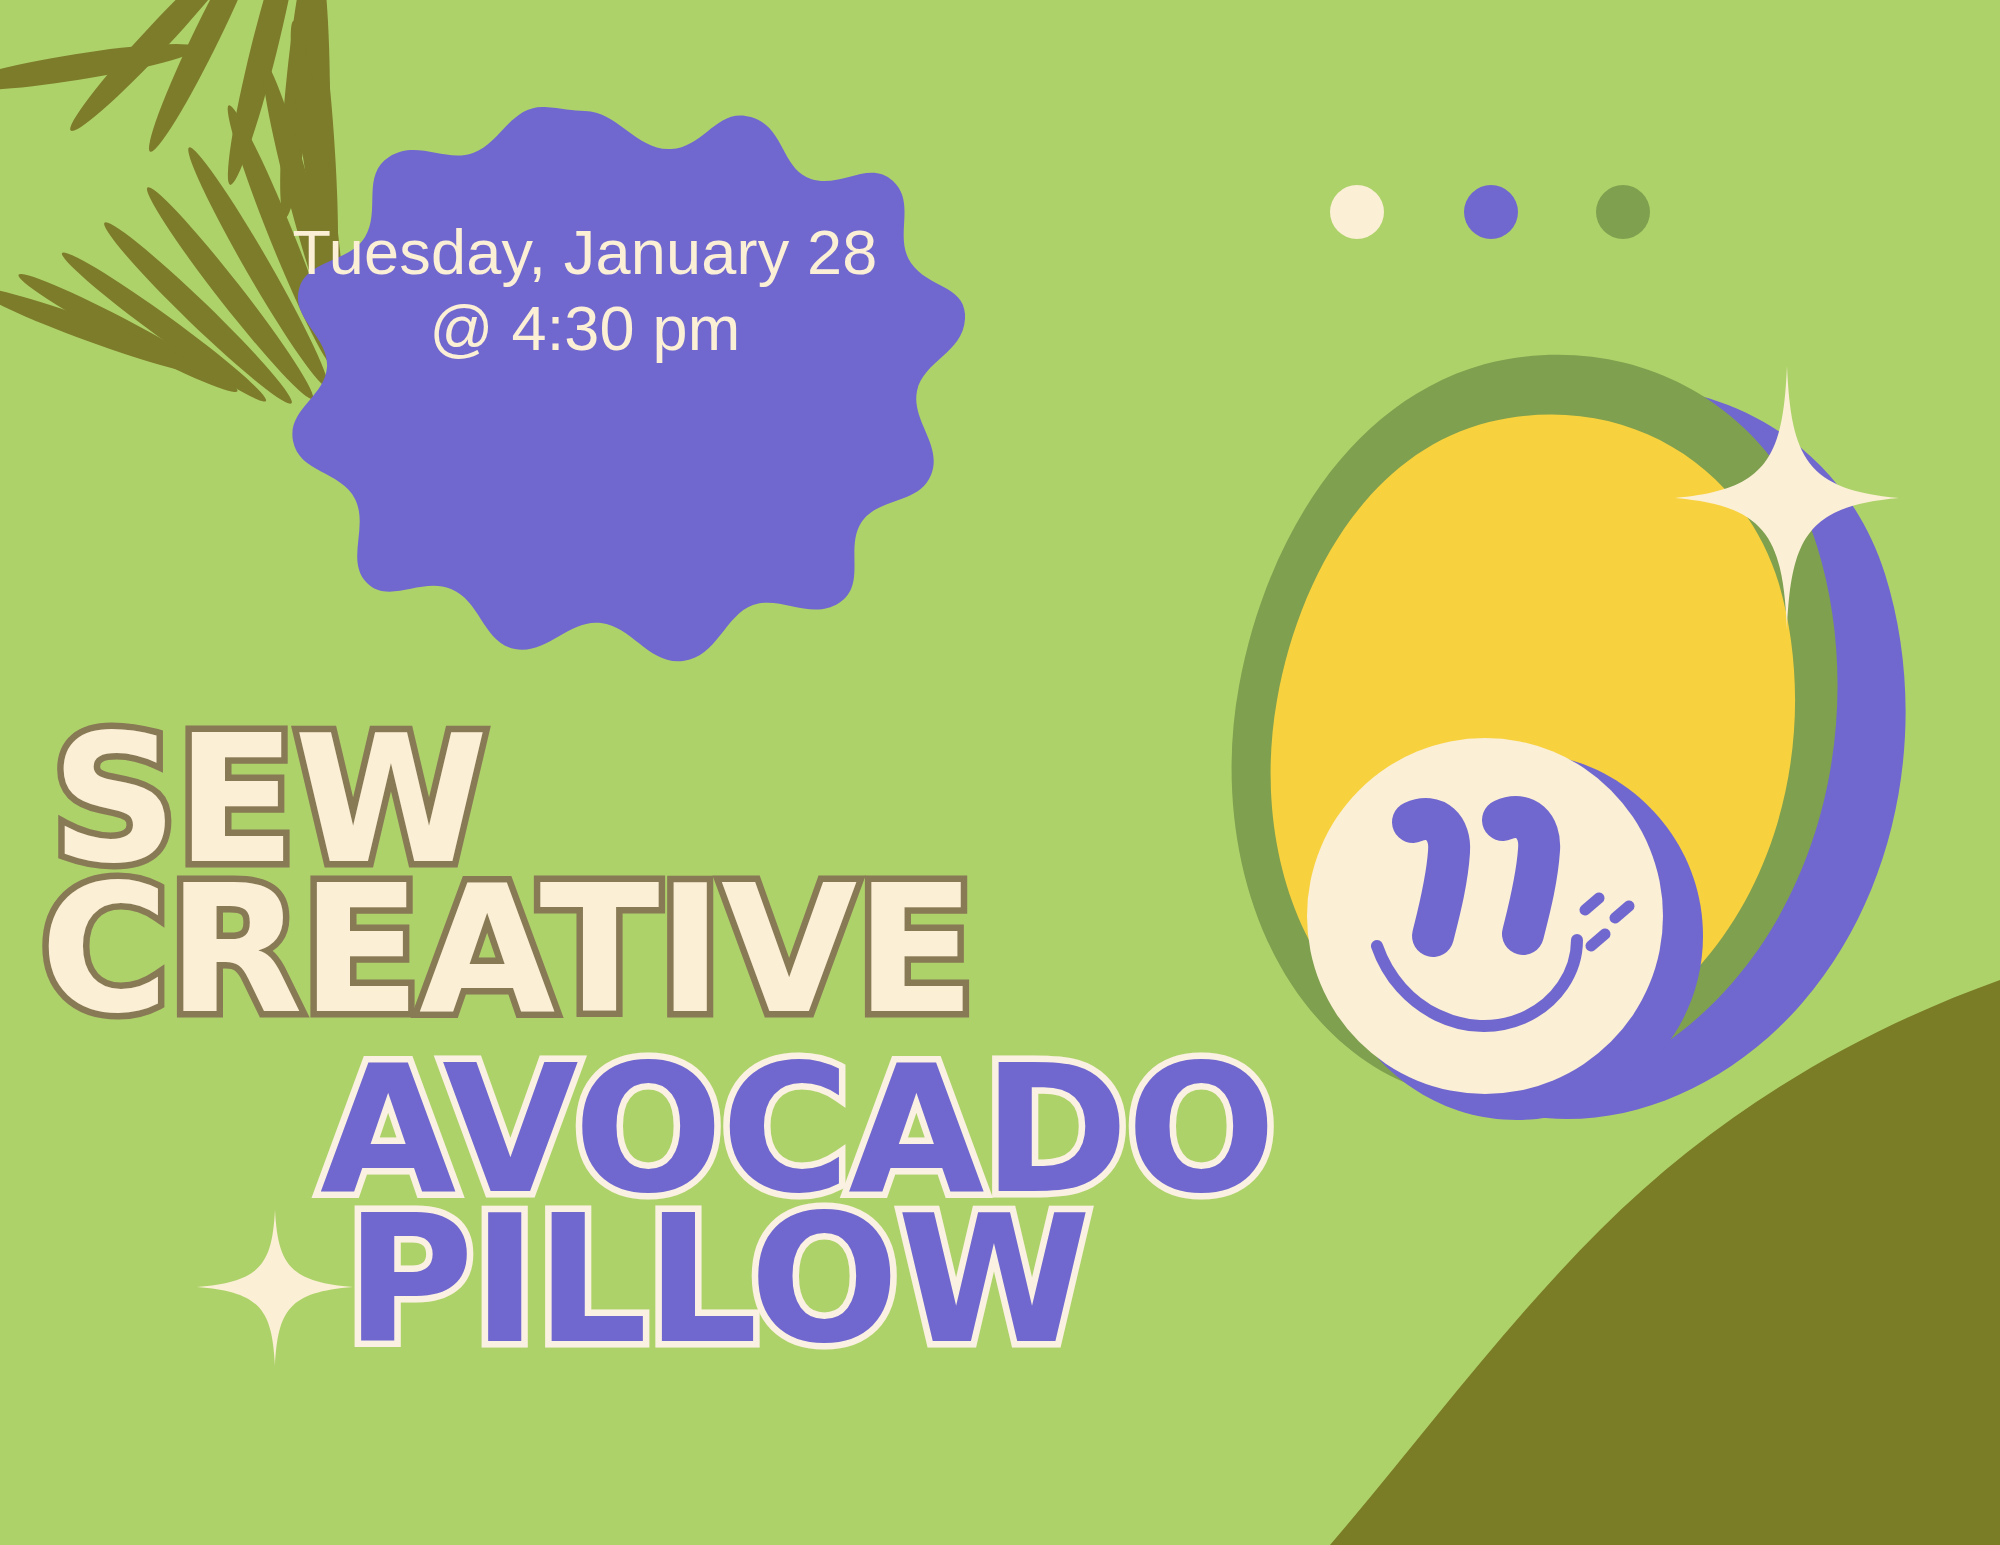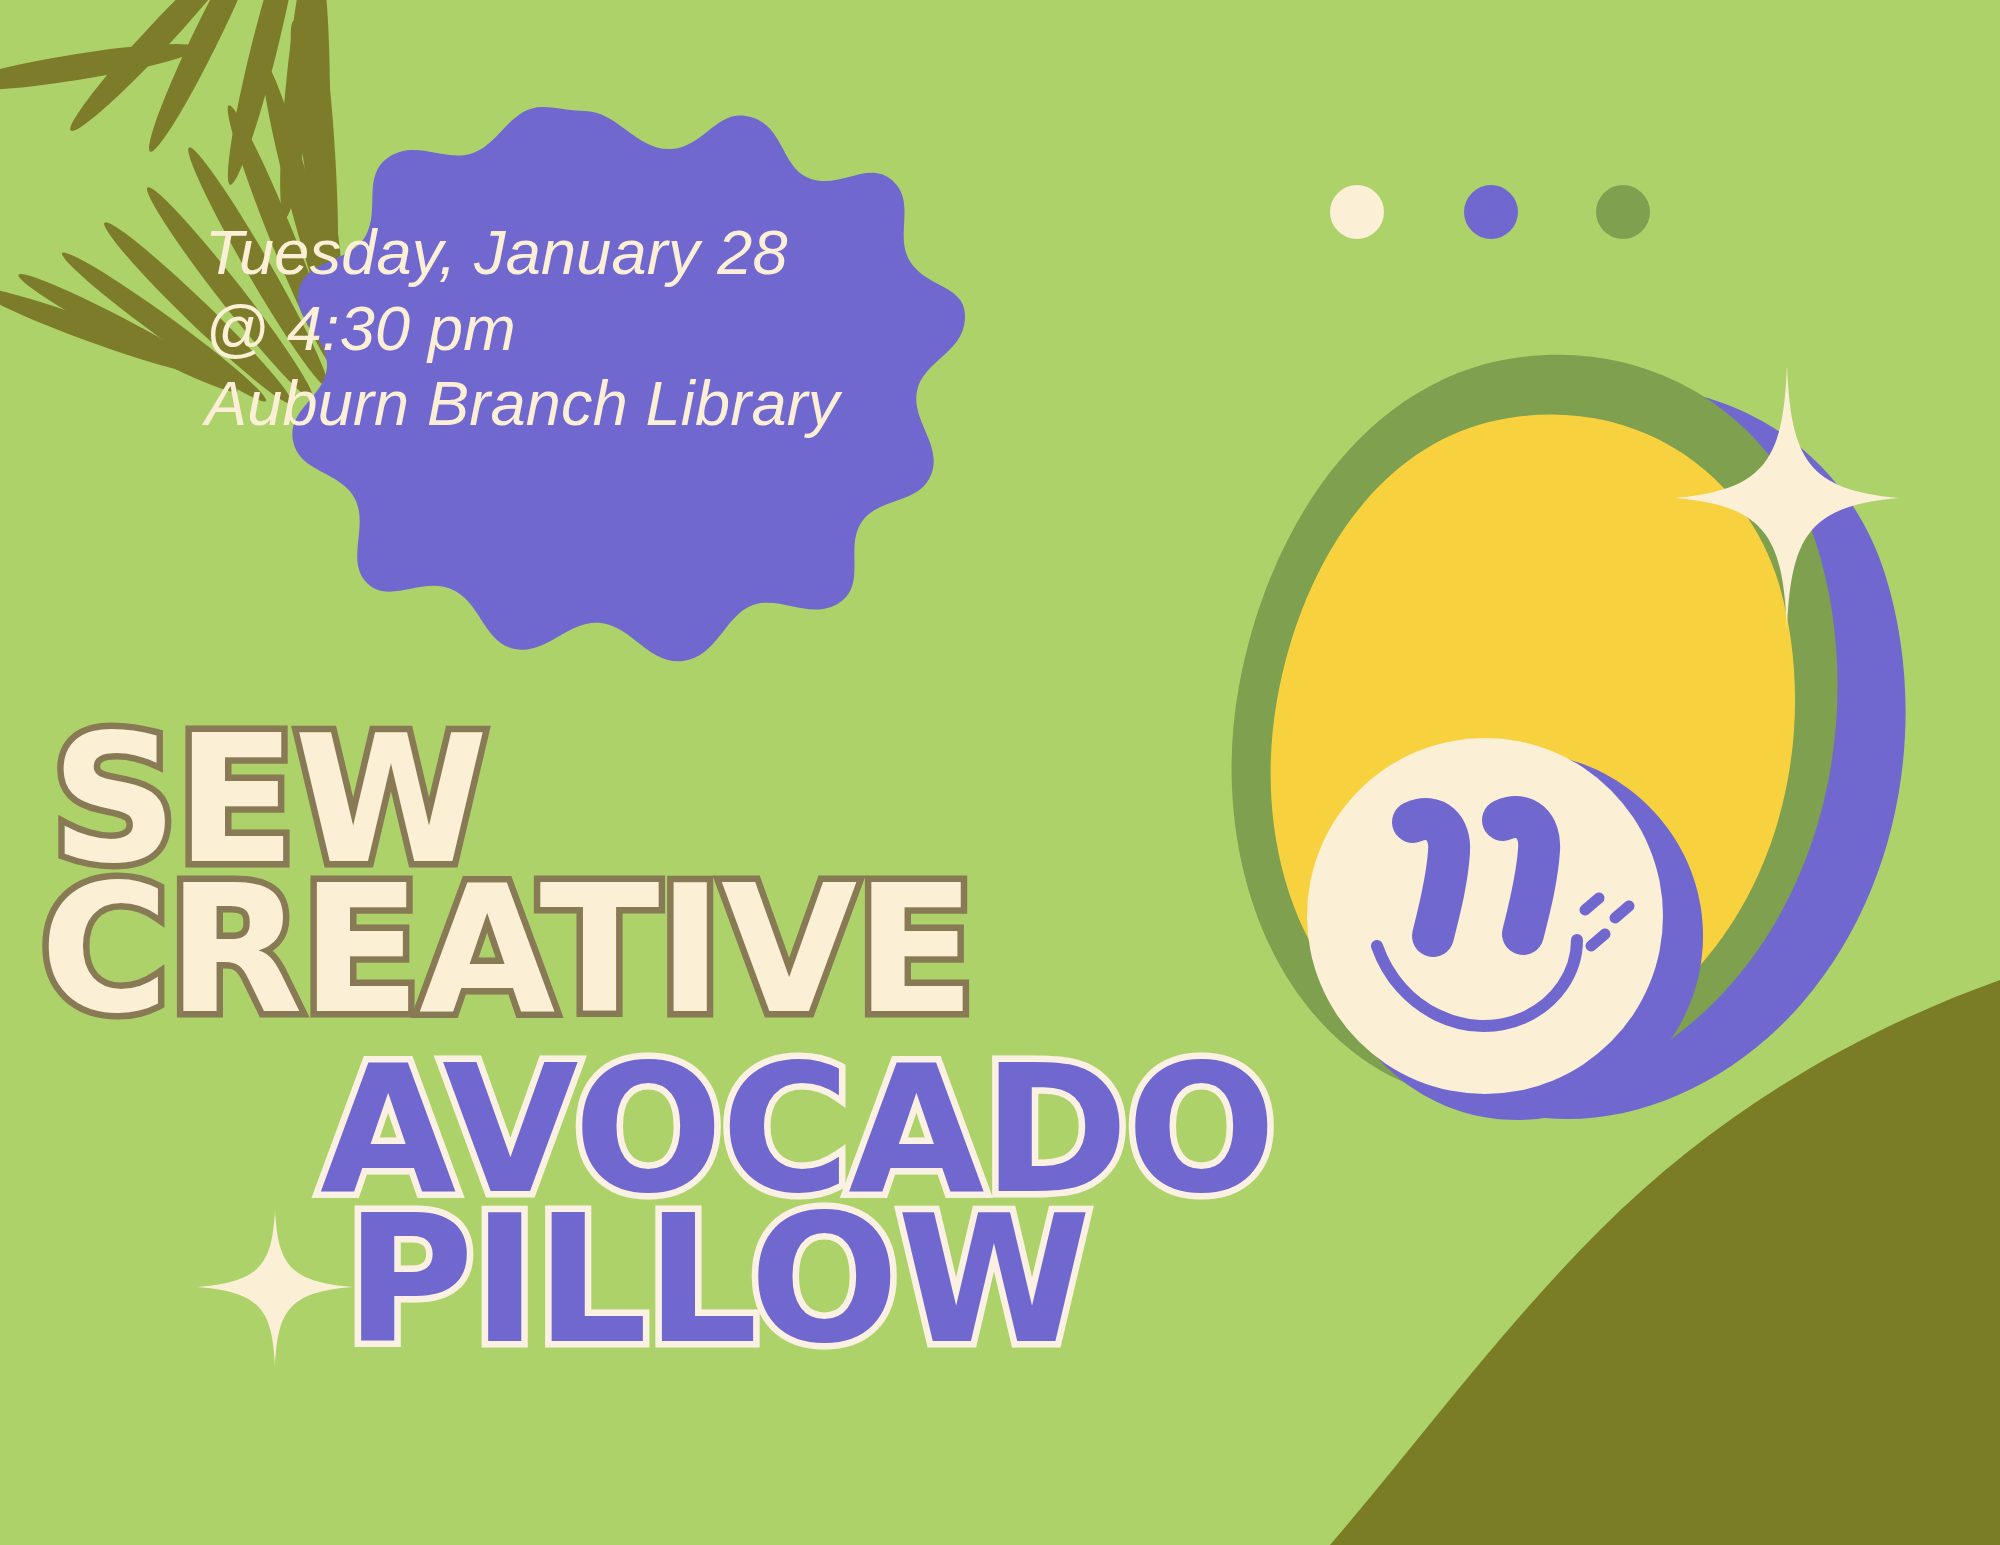--- a/index.html
+++ b/index.html
@@ -26,27 +26,27 @@
   .dot { position:absolute; width:54px; height:54px; border-radius:50%; top:0; }
   #dot-cream  { left:0;    background:#FBEFD6; }
   #dot-purple { left:134px; background:#7068CF; }
   #dot-green  { left:266px; background:#7FA04F; }
 
   
   #burst-text {
     position:absolute;
     left:205px; top:215px;
     width:760px;
+    text-align:center;
     color:#FBEFD6;
     font-size:63px;
     line-height:1.20;
     letter-spacing:0.2px;
     font-weight:400;
     z-index:6;
-    font-style:italic;
   }
   #burst-text .ln { display:block; white-space:nowrap; }
 
   
   #headline { position:absolute; left:0; top:720px; width:1400px; z-index:7; }
 
   .bubble {
     font-family:"DejaVu Sans", sans-serif;
     font-weight:700;
     text-transform:uppercase;
@@ -124,21 +124,20 @@
       C140,456 164,422 150,394 C136,366 94,368 88,336
       C82,304 120,292 122,262 C124,232 86,214 94,184
       C102,154 144,158 160,132 C176,106 156,70 184,52
       C212,34 240,58 268,48 C296,38 306,0 340,2
       C356,3 368,6 380,6 Z"></path>
   </svg>
 
   <div id="burst-text">
     <span class="ln">Tuesday, January 28</span>
     <span class="ln">@ 4:30 pm</span>
-    <span class="ln">Auburn Branch Library</span>
   </div>
 
   <div id="dots">
     <span id="dot-cream" class="dot"></span>
     <span id="dot-purple" class="dot"></span>
     <span id="dot-green" class="dot"></span>
   </div>
 
   <svg id="avocado" class="layer" viewBox="0 0 760 780">
 

